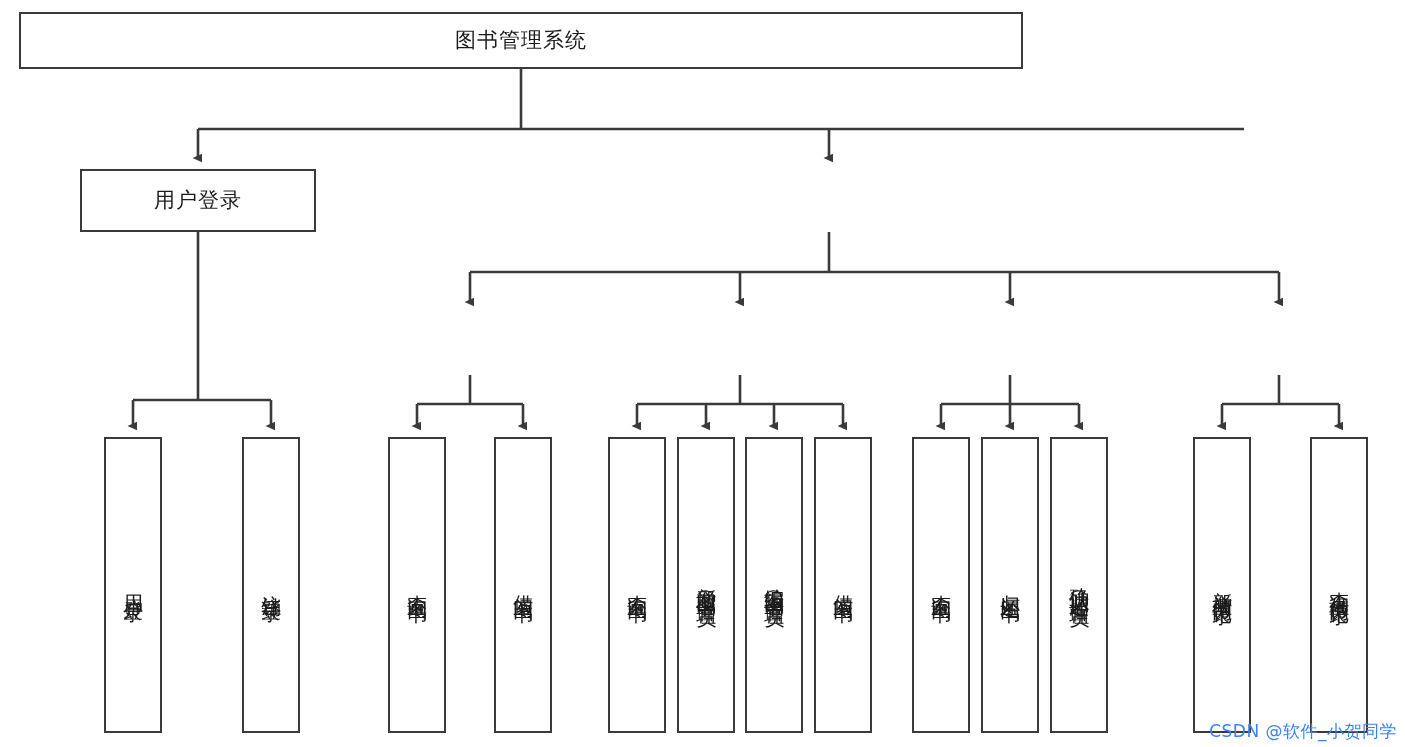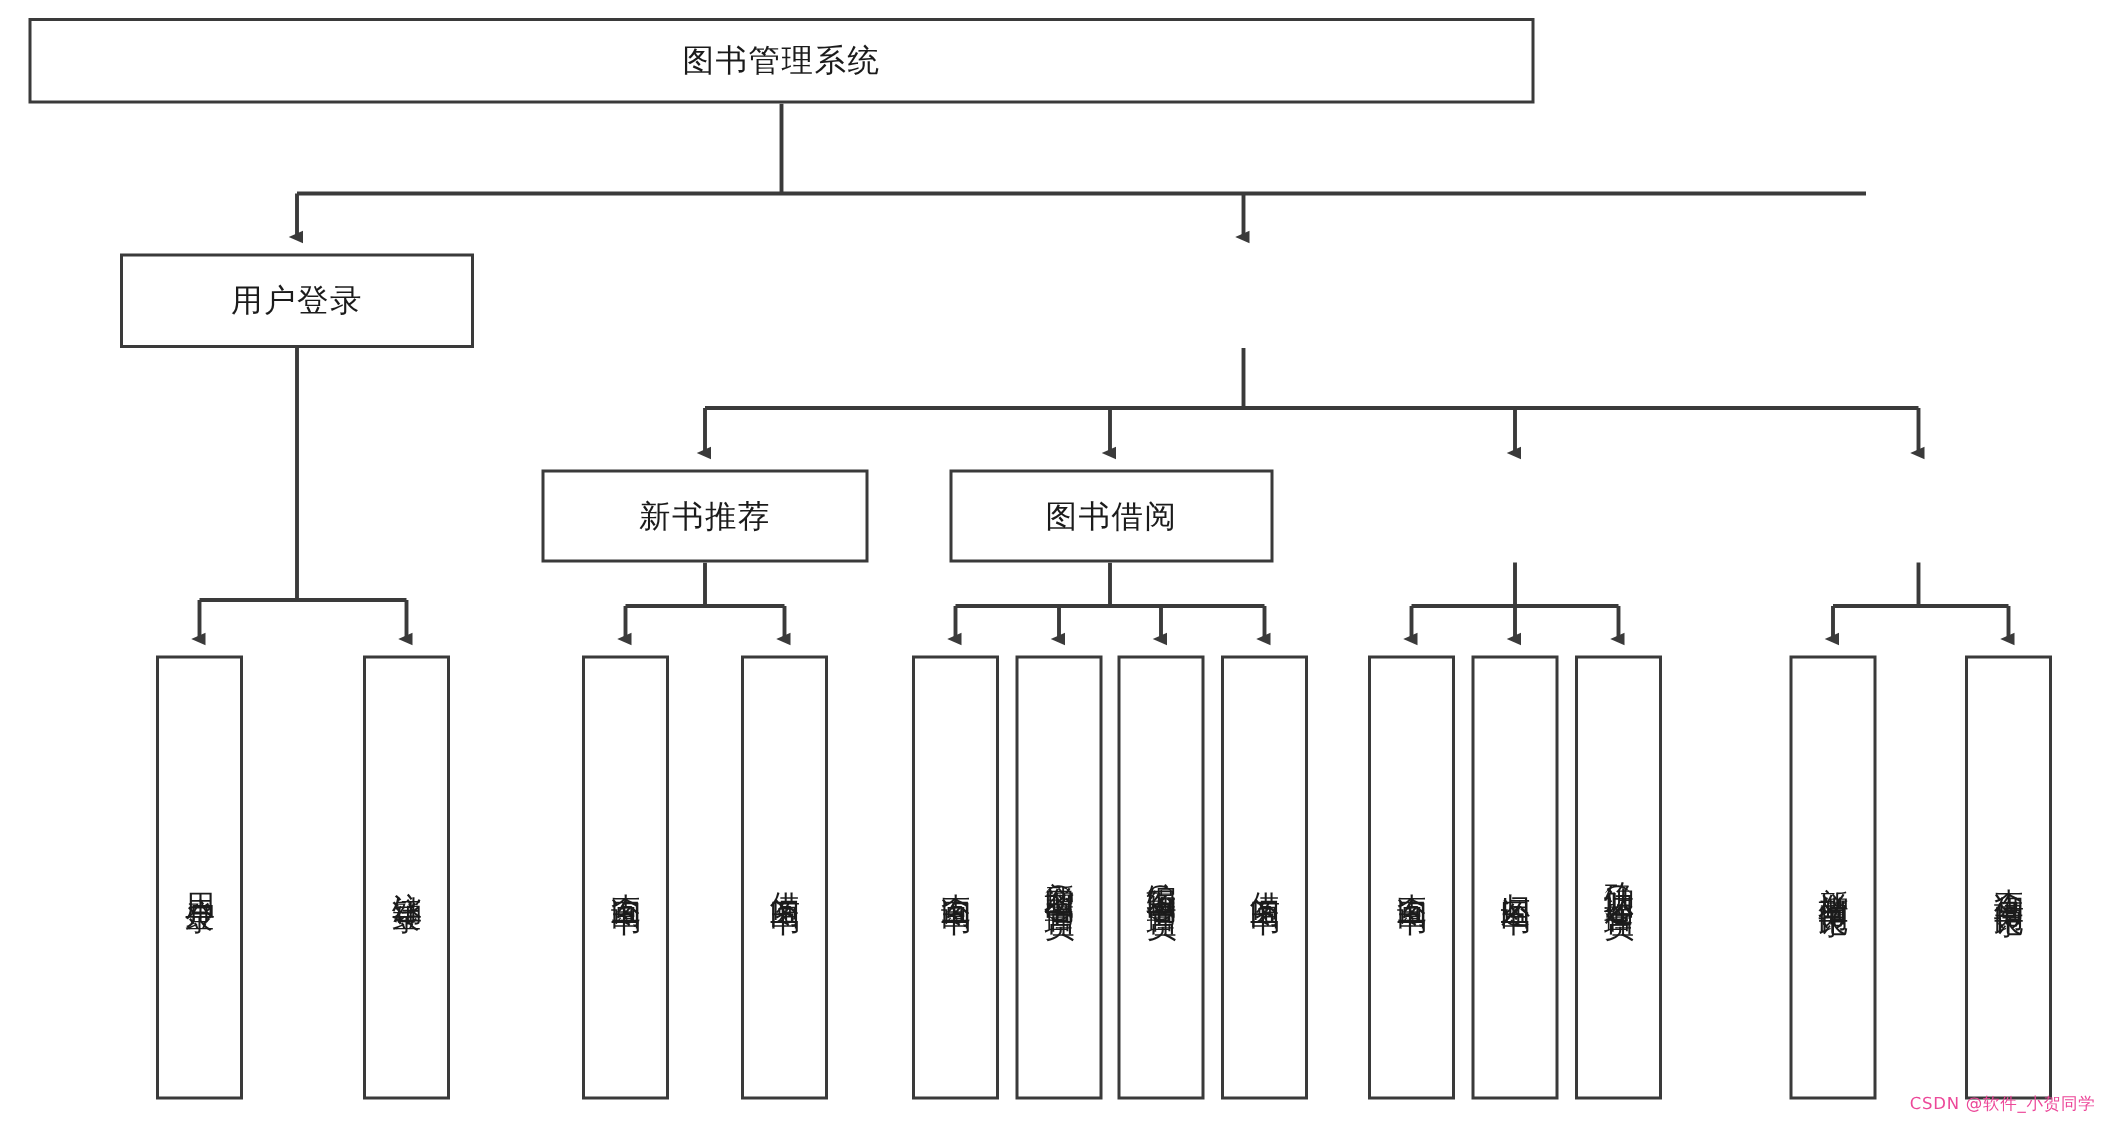--- a/index.html
+++ b/index.html
@@ -41,22 +41,22 @@
     writing-mode:vertical-rl;
     text-orientation:upright;
     display:block;
     text-align:center;
   }
   .root{font-size:22px;}
   #watermark{
     position:absolute;
     right:8px;
     bottom:4px;
-    font-size:11px;
-    color:#ec4899;
+    font-size:17px;
+    color:#3b82f6;
     white-space:nowrap;
     letter-spacing:0.5px;
     pointer-events:none;
   }
 </style>
 </head>
 <body>
 
 <div id="canvas">
 
@@ -107,22 +107,20 @@
       <path d="M1222,404 L1339,404"></path>
       <path d="M1222,404 L1222,426" marker-end="url(#arrow)"></path>
       <path d="M1339,404 L1339,426" marker-end="url(#arrow)"></path>
     </g>
   </svg>
 
   <div class="node horiz root" style="left:19px;top:12px;width:1004px;height:57px;">图书管理系统</div>
 
   <div class="node horiz" style="left:80px;top:169px;width:236px;height:63px;">用户登录</div>
 
-  <div class="node horiz" style="left:361px;top:313px;width:218px;height:62px;">新书推荐</div>
-  <div class="node horiz" style="left:633px;top:313px;width:216px;height:62px;">图书借阅</div>
 
   <div class="node vert" style="left:104px;top:437px;width:58px;height:296px;">
     <span class="txt">用户登录</span>
   </div>
   <div class="node vert" style="left:242px;top:437px;width:58px;height:296px;">
     <span class="txt">注销登录</span>
   </div>
 
   <div class="node vert" style="left:388px;top:437px;width:58px;height:296px;">
     <span class="txt">查询图书</span>

